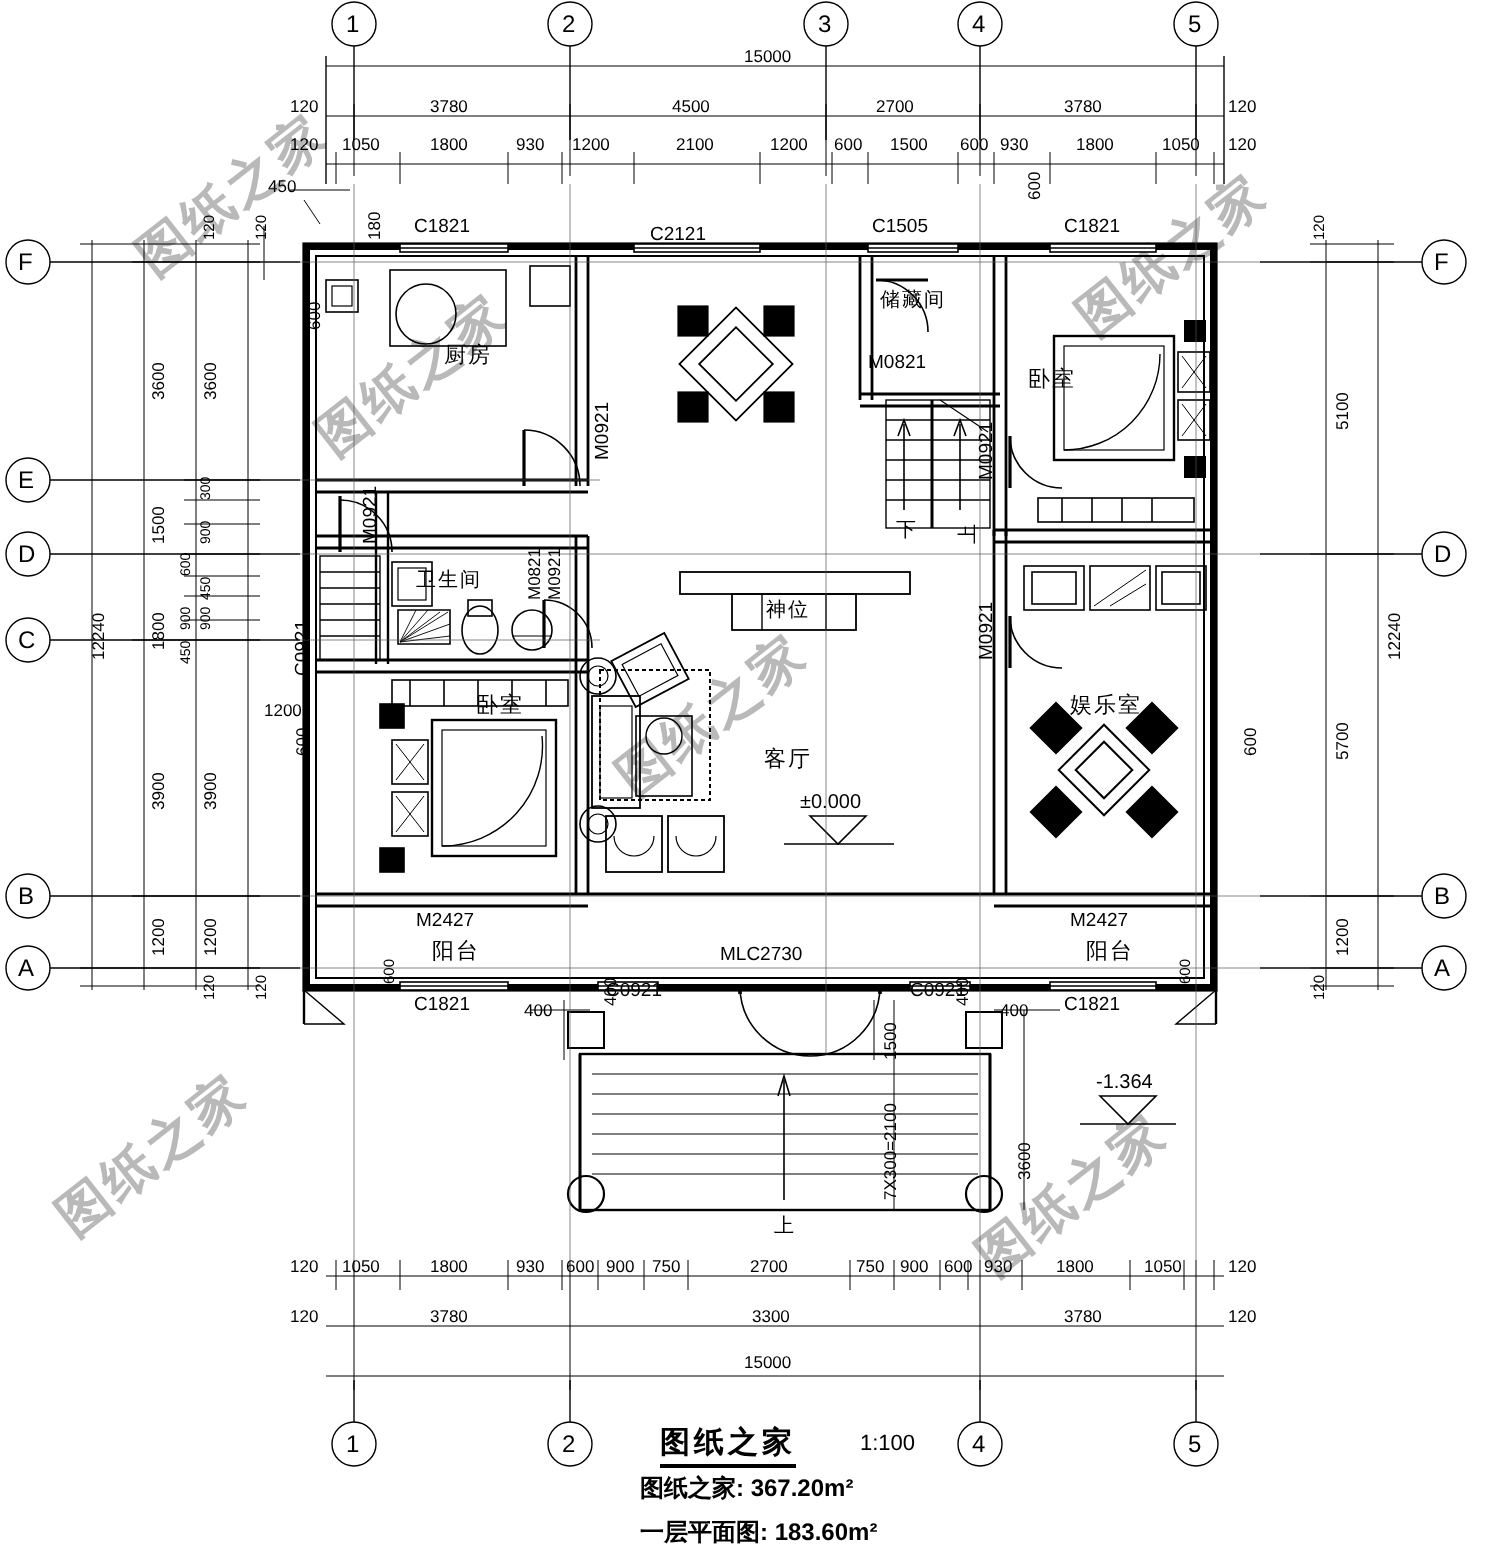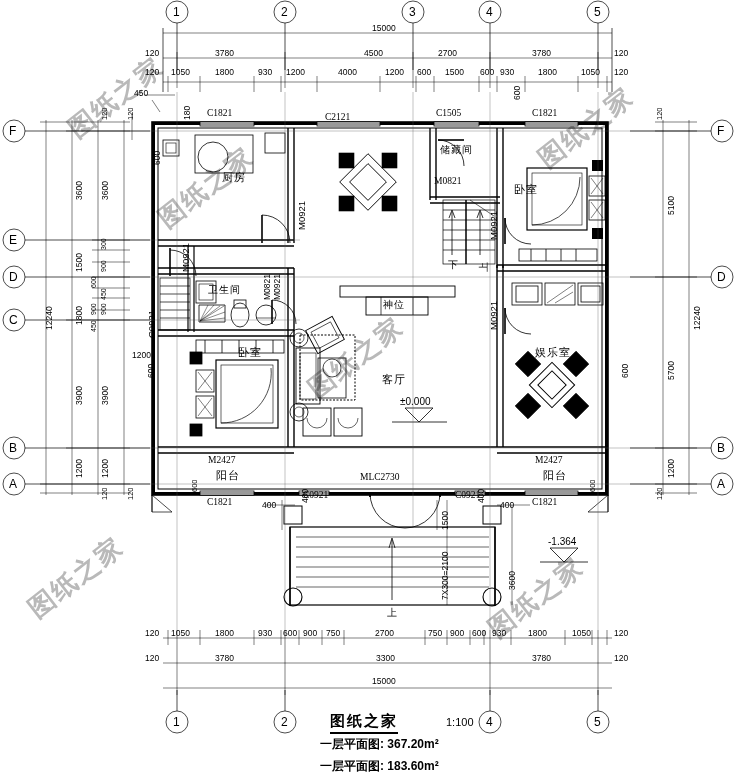--- a/index.html
+++ b/index.html
@@ -7,25 +7,25 @@
        font-family:"Liberation Sans","DejaVu Sans",sans-serif;color:#000;}
   #stage{position:absolute;left:0;top:0;width:750px;height:780px;}
   svg{position:absolute;left:0;top:0;}
   .wm{position:absolute;color:#b9b9b9;font-size:26px;font-weight:bold;
       transform:rotate(-38deg);transform-origin:center center;white-space:nowrap;
       letter-spacing:2px;pointer-events:none;font-family:"DejaVu Sans",sans-serif;}
   .lbl{position:absolute;white-space:nowrap;}
   .dim{font-size:8.5px;}
   .dimv{font-size:8.5px;transform:rotate(-90deg);transform-origin:left top;}
   .room{font-size:11px;letter-spacing:1px;}
-  .code{font-size:9.5px;font-family:Liberation Serif, serif;}
+  .code{font-size:9.5px;}
   .codev{font-size:9.5px;transform:rotate(-90deg);transform-origin:left top;}
   .title{font-size:15px;font-weight:bold;letter-spacing:2px;}
   .titleu{border-bottom:2.5px solid #000;padding-bottom:1px;}
-  .scale{font-size:11px;margin-left:16px;}
+  .scale{font-size:11px;}
   .area{font-size:12px;font-weight:bold;}
   .gridno{font-size:12px;}
   .elev{font-size:10px;}
 </style>
 </head>
 <body>
 
 <div id="stage">
 
   <div class="wm" style="left:20px;top:560px;">图纸之家</div>
@@ -479,31 +479,31 @@
         <line x1="130" y1="448" x2="663" y2="448"></line>
         <line x1="130" y1="484" x2="663" y2="484"></line>
       </g>
     </g>
   </svg>
 
   <div class="lbl dim" style="left:372px;top:23px;">15000</div>
 
   <div class="lbl dim" style="left:145px;top:48px;">120</div>
   <div class="lbl dim" style="left:215px;top:48px;">3780</div>
-  <div class="lbl dim" style="left:336px;top:48px;margin-left:28px;">4500</div>
+  <div class="lbl dim" style="left:336px;top:48px;">4500</div>
   <div class="lbl dim" style="left:438px;top:48px;">2700</div>
   <div class="lbl dim" style="left:532px;top:48px;">3780</div>
   <div class="lbl dim" style="left:614px;top:48px;">120</div>
 
   <div class="lbl dim" style="left:145px;top:67px;">120</div>
   <div class="lbl dim" style="left:171px;top:67px;">1050</div>
   <div class="lbl dim" style="left:215px;top:67px;">1800</div>
   <div class="lbl dim" style="left:258px;top:67px;">930</div>
   <div class="lbl dim" style="left:286px;top:67px;">1200</div>
-  <div class="lbl dim" style="left:338px;top:67px;">4000</div>
+  <div class="lbl dim" style="left:338px;top:67px;">2100</div>
   <div class="lbl dim" style="left:385px;top:67px;">1200</div>
   <div class="lbl dim" style="left:417px;top:67px;">600</div>
   <div class="lbl dim" style="left:445px;top:67px;">1500</div>
   <div class="lbl dim" style="left:480px;top:67px;">600</div>
   <div class="lbl dim" style="left:500px;top:67px;">930</div>
   <div class="lbl dim" style="left:538px;top:67px;">1800</div>
   <div class="lbl dim" style="left:581px;top:67px;">1050</div>
   <div class="lbl dim" style="left:614px;top:67px;">120</div>
 
   <div class="lbl dim" style="left:134px;top:88px;">450</div>
@@ -634,16 +634,16 @@
   <div class="lbl gridno" style="left:9px;top:441px;">B</div>
   <div class="lbl gridno" style="left:9px;top:477px;">A</div>
 
   <div class="lbl gridno" style="left:717px;top:124px;">F</div>
   <div class="lbl gridno" style="left:717px;top:270px;">D</div>
   <div class="lbl gridno" style="left:717px;top:441px;">B</div>
   <div class="lbl gridno" style="left:717px;top:477px;">A</div>
 
   <div class="lbl title titleu" style="left:330px;top:712px;">图纸之家</div>
   <div class="lbl scale" style="left:430px;top:716px;">1:100</div>
-  <div class="lbl area" style="left:320px;top:736px;">一层平面图: 367.20m²</div>
+  <div class="lbl area" style="left:320px;top:736px;">图纸之家: 367.20m²</div>
   <div class="lbl area" style="left:320px;top:758px;">一层平面图: 183.60m²</div>
 
 </div>
 
 </body></html>

